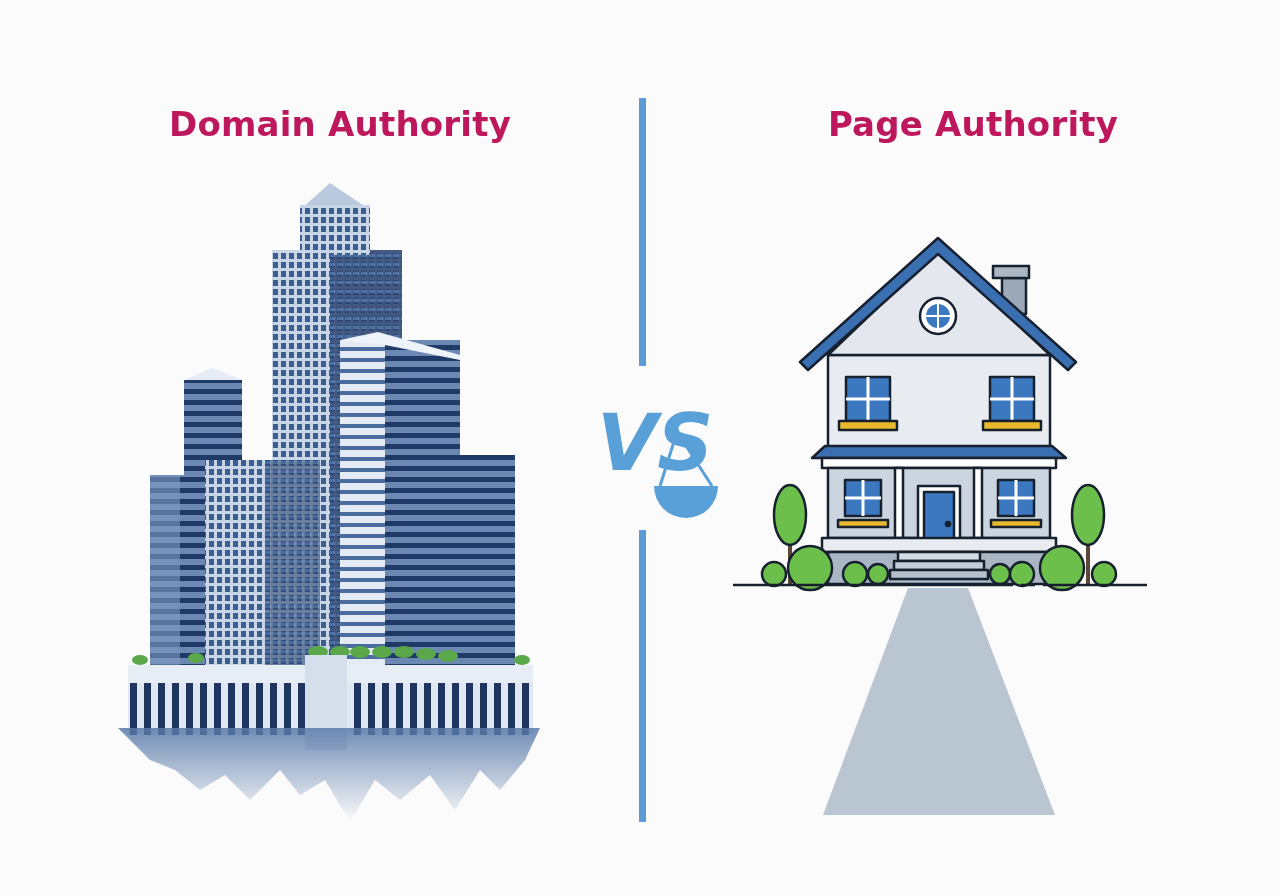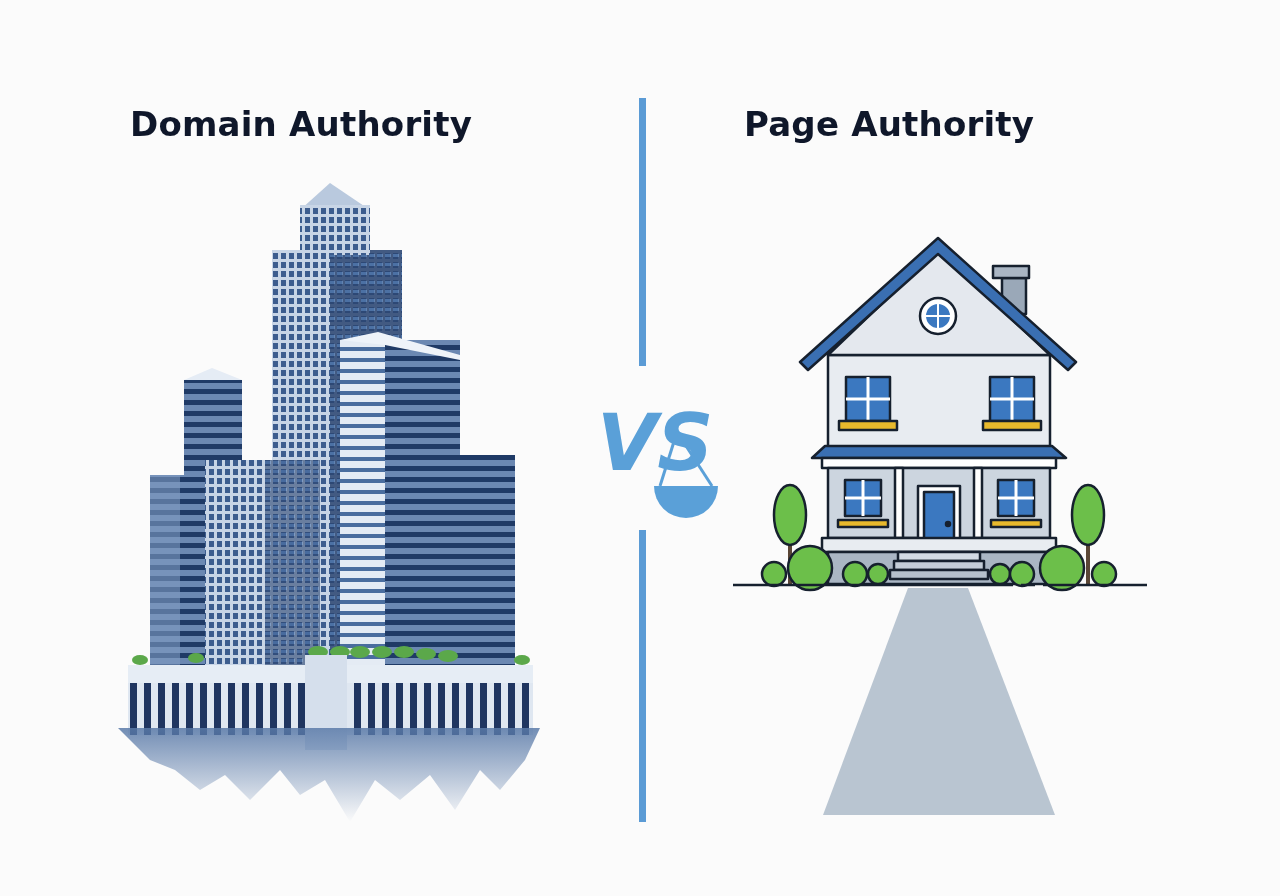--- a/index.html
+++ b/index.html
@@ -1,19 +1,19 @@
 <!DOCTYPE html>
 <html><head>
 <meta charset="utf-8">
 <style>
   html, body { margin:0; padding:0; }
   body { width:1280px; height:896px; background:#fbfbfb; position:relative; overflow:hidden; font-family:"DejaVu Sans", sans-serif; }
-  .title { position:absolute; top:104px; font-size:34px; font-weight:bold; color:#0f172a; letter-spacing:0.2px; }
+  .title { position:absolute; top:104px; font-size:34px; font-weight:bold; color:#be185d; letter-spacing:0.2px; text-align:center; }
   #title-left { left:130px; width:420px; }
-  #title-right { left:744px; width:400px; }
+  #title-right { left:773px; width:400px; }
   .divider { position:absolute; left:639px; width:7px; background:#5b9bd5; }
   #div-top { top:98px; height:268px; }
   #div-bot { top:530px; height:292px; }
   svg { position:absolute; left:0; top:0; }
 </style>
 </head>
 <body>
 
 <div class="title" id="title-left">Domain Authority</div>
 <div class="title" id="title-right">Page Authority</div>

